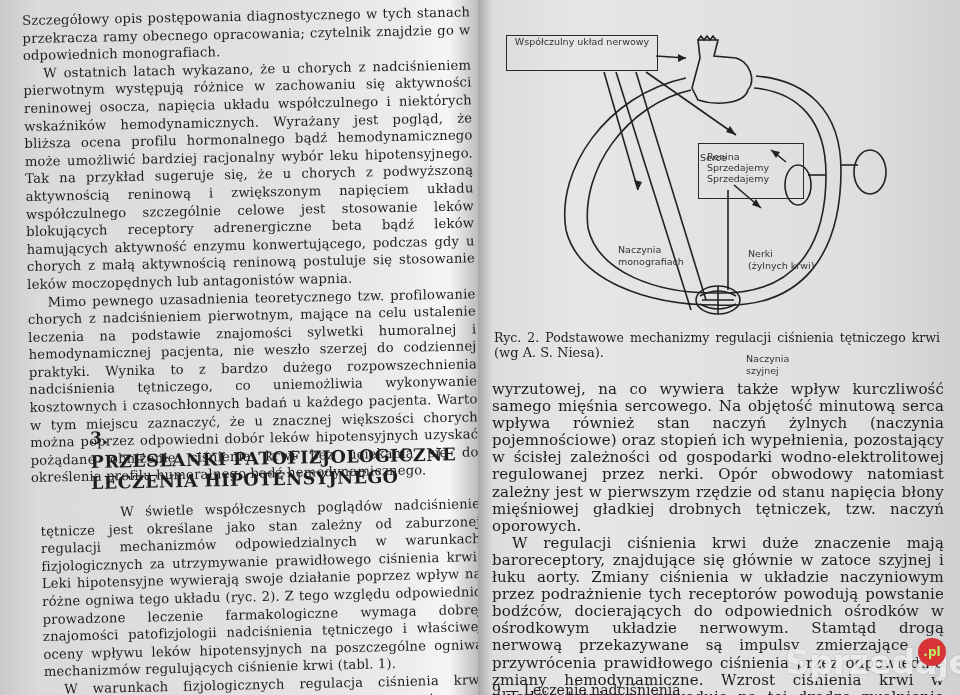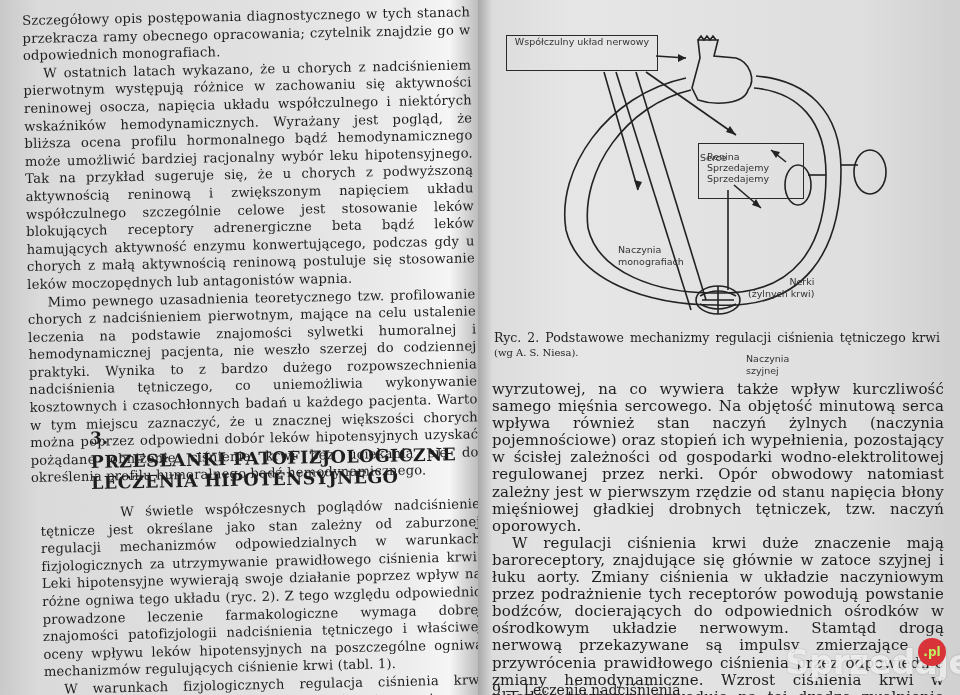--- a/index.html
+++ b/index.html
@@ -37,21 +37,21 @@
   .fig-label {
     position:absolute; font-family:"DejaVu Sans", sans-serif; font-size:9.5px; color:#333; line-height:12px;margin-top:48px;
   }
   .fig-box {
     position:absolute; border:1.6px solid #2a2a2a; font-family:"DejaVu Sans", sans-serif; font-size:9.5px; color:#333;
   }
   .caption {
     position:absolute; left:16px; top:330px; width:446px; font-size:12.5px; line-height:15px;
     text-align:justify; text-align-last:justify;
   }
-  .caption-2 { position:absolute; left:16px; top:345px; font-size:10px; line-height:15px; }
+  .caption-2 { position:absolute; left:16px; top:345px; font-size:13px; line-height:15px; }
   .right-text { position:absolute; left:14px; top:381px; width:452px; }
   .right-text p { font-size:15px; line-height:17.1px; }
   .footer { position:absolute; left:14px; top:682px; font-size:14px; }
 
   .watermark {
     position:absolute; left:785px; top:642px; font-family:"DejaVu Sans", sans-serif; font-weight:bold;
     font-size:34px; color:rgba(255,255,255,0.75); letter-spacing:-0.5px;
     text-shadow: 0 0 2px rgba(120,120,120,0.5);
   }
   .watermark-badge {
@@ -125,21 +125,21 @@
     <div class="fig-label" style="left:214px;top:104px;">Serce</div>
     <div class="fig-box" style="left:212px;top:143px;width:88px;height:40px;padding:7px 8px;">
       <div>Renina</div>
       <div>Sprzedajemy</div>
       <div>Sprzedajemy</div>
     </div>
     <div class="fig-label" style="left:132px;top:196px;">
       <div>Naczynia</div>
       <div>monografiach</div>
     </div>
-    <div class="fig-label" style="left:262px;top:228px;text-align:right;">
+    <div class="fig-label" style="left:262px;top:200px;">
       <div>Nerki</div>
       <div>(żylnych krwi)</div>
     </div>
     <div class="fig-label" style="left:260px;top:305px;">
       <div>Naczynia</div>
       <div>szyjnej</div>
     </div>
   </div>
 
   <div class="caption">Ryc. 2. Podstawowe mechanizmy regulacji ciśnienia tętniczego krwi</div>

